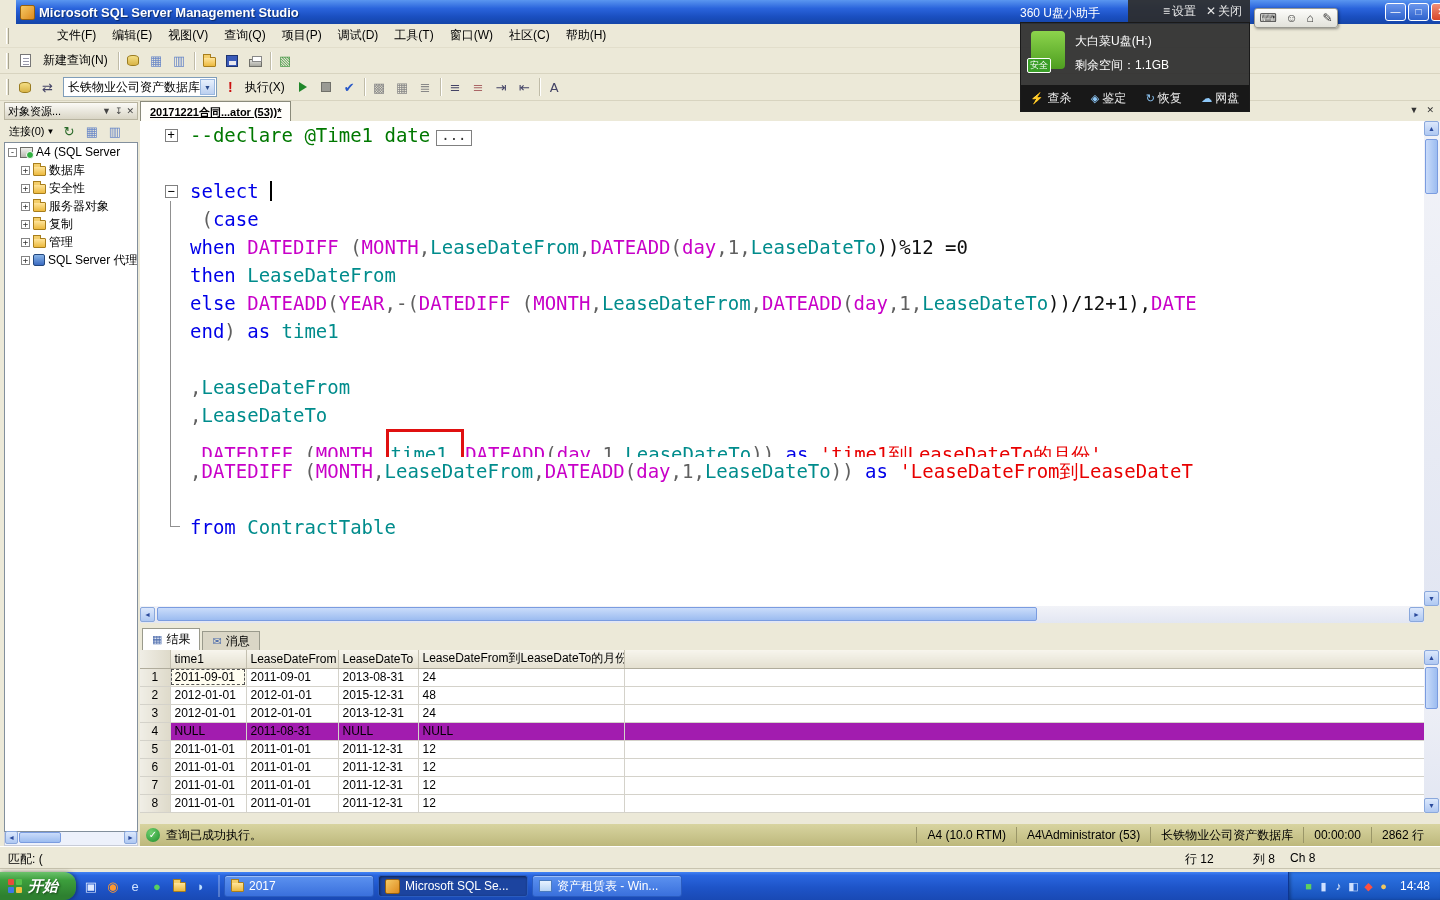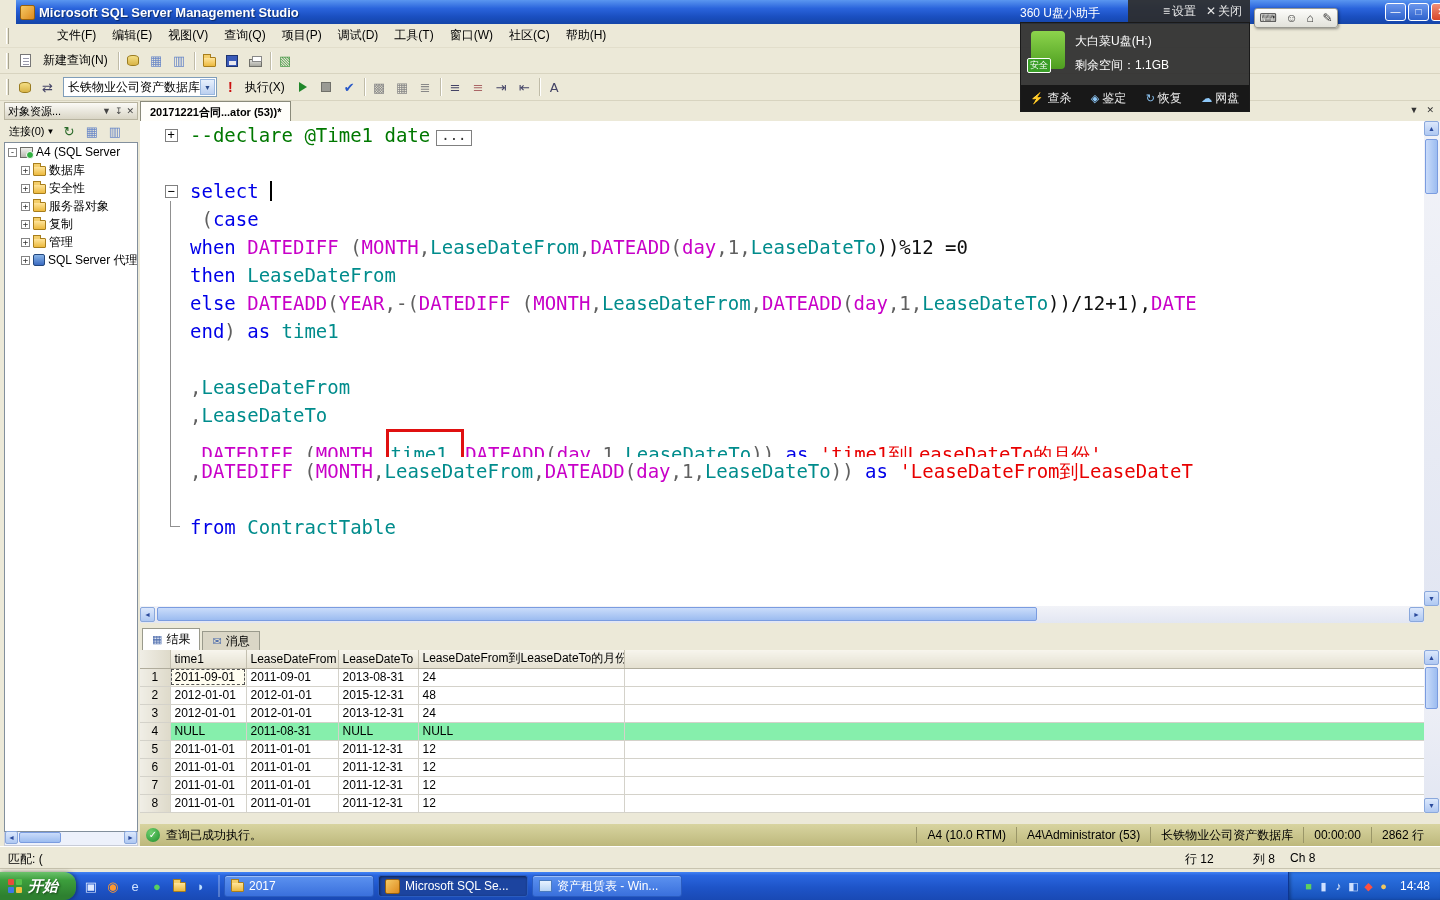--- a/index.html
+++ b/index.html
@@ -71,21 +71,21 @@
   .ic-server::after{content:"";position:absolute;right:-2px;bottom:-2px;width:6px;height:6px;border-radius:50%;background:#30B040;border:1px solid #fff;}
   .ic-agent{width:12px;height:12px;background:linear-gradient(#88B4E8,#3A6AC0);border:1px solid #24487E;border-radius:2px;}
   .ic-app{width:15px;height:15px;background:linear-gradient(135deg,#F6C964,#DE8A1E);border:1px solid #96600E;border-radius:2px;}
   .ic-docwin{width:13px;height:12px;background:linear-gradient(#E8F2FF,#B8D4F4);border:1px solid #4A7ABE;}
   .ic-doc{width:11px;height:13px;background:#fff;border:1px solid #777;}
   .ic-doc::after{content:"";position:absolute;left:2px;top:3px;width:6px;height:1px;background:#99A;box-shadow:0 3px 0 #99A,0 6px 0 #99A;}
 
   
   .tab-row{position:absolute;left:140px;top:101px;right:0;height:20px;background:#ECE9D8;}
   .doc-tab{position:absolute;left:0;bottom:0;height:20px;background:#FFFEFA;border:1px solid #8A8A7A;
-    border-bottom:none;padding:3px 9px 0;font-size:11px;font-weight:bold;white-space:nowrap;}
+    border-bottom:none;padding:3px 9px 0;font-size:11px;font-weight:bold;white-space:nowrap;text-decoration:underline;}
   .tab-row-btns{position:absolute;right:6px;top:4px;display:flex;gap:8px;font-size:9px;color:#333;}
   .code-area{position:absolute;left:140px;top:121px;width:1284px;height:485px;background:#fff;overflow:hidden;
     font-family:"DejaVu Sans Mono",monospace;font-size:19px;}
   .cline{height:28px;line-height:28px;position:relative;padding-left:50px;white-space:pre;overflow:hidden;}
   .fold-cell{position:absolute;left:22px;top:0;width:18px;height:28px;display:flex;align-items:center;justify-content:center;}
   .foldmark{width:13px;height:13px;border:1px solid #808080;background:#fff;font-size:12px;line-height:10px;text-align:center;}
   .caret{display:inline-block;width:2px;height:20px;background:#000;vertical-align:-3px;}
   .foldbox{display:inline-block;border:1px solid #808080;font-size:14px;line-height:9px;padding:0 4px 5px;margin-left:6px;vertical-align:2px;color:#333;}
   .redbox{display:inline-block;border:3px solid #E01010;padding:8px 2px;margin:0 1px;}
   .tok.kw{color:#0000E8;} .tok.fn{color:#C800C8;} .tok.id{color:#008C8C;}
@@ -108,21 +108,21 @@
   .rtab{height:19px;padding:2px 9px;display:flex;gap:4px;align-items:center;font-size:12px;
     border:1px solid #9A9A8C;border-bottom:none;background:#DAD6C6;white-space:nowrap;}
   .rtab.active{background:#fff;height:22px;font-weight:normal;}
   .rtab .tabic{font-size:11px;color:#4A6AAC;}
   .grid{position:absolute;left:140px;top:650px;width:1284px;height:163px;background:#fff;overflow:hidden;}
   .grid table{border-collapse:collapse;table-layout:fixed;width:1284px;font-size:12px;}
   .grid th,.grid td{height:18px;padding:0 4px;text-align:left;font-weight:normal;white-space:nowrap;overflow:hidden;
     border-right:1px solid #D4D2CA;border-bottom:1px solid #D4D2CA;}
   .grid thead th{background:linear-gradient(#F7F5ED,#E4E0D0);border-right:1px solid #C4C0B0;border-bottom:1px solid #B0AC9C;}
   .grid .rownum{background:linear-gradient(90deg,#F0EEE6,#DEDACA);text-align:center;}
-  .grid tr.hl td{background:#86efac;}
+  .grid tr.hl td{background:#a21caf;}
   .grid td.sel{outline:1px dashed #555;outline-offset:-2px;background:#FFFDF0;}
   .grid td.filler,.grid th.fillh{border-right:none;}
   .below-grid{position:absolute;left:140px;top:813px;width:1284px;height:11px;background:#ECE9D8;}
 
   
   .execbar{position:absolute;left:140px;top:824px;right:0;height:22px;
     background:linear-gradient(#D8D4A0,#BDB87C);display:flex;align-items:center;padding:0 6px;gap:6px;}
   .okicon{width:14px;height:14px;border-radius:50%;background:radial-gradient(circle at 35% 30%,#6ED06E,#1E8E2E);
     color:#fff;font-size:10px;line-height:14px;text-align:center;flex:none;}
   .exec-right{margin-left:auto;display:flex;align-items:center;height:100%;}

